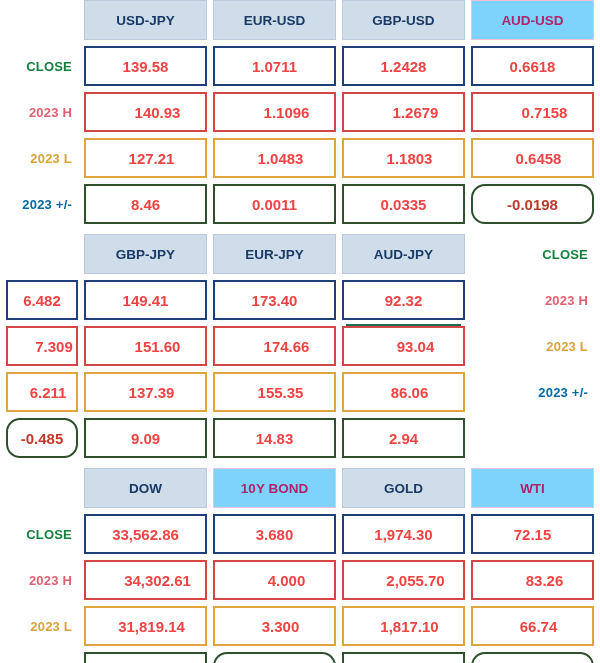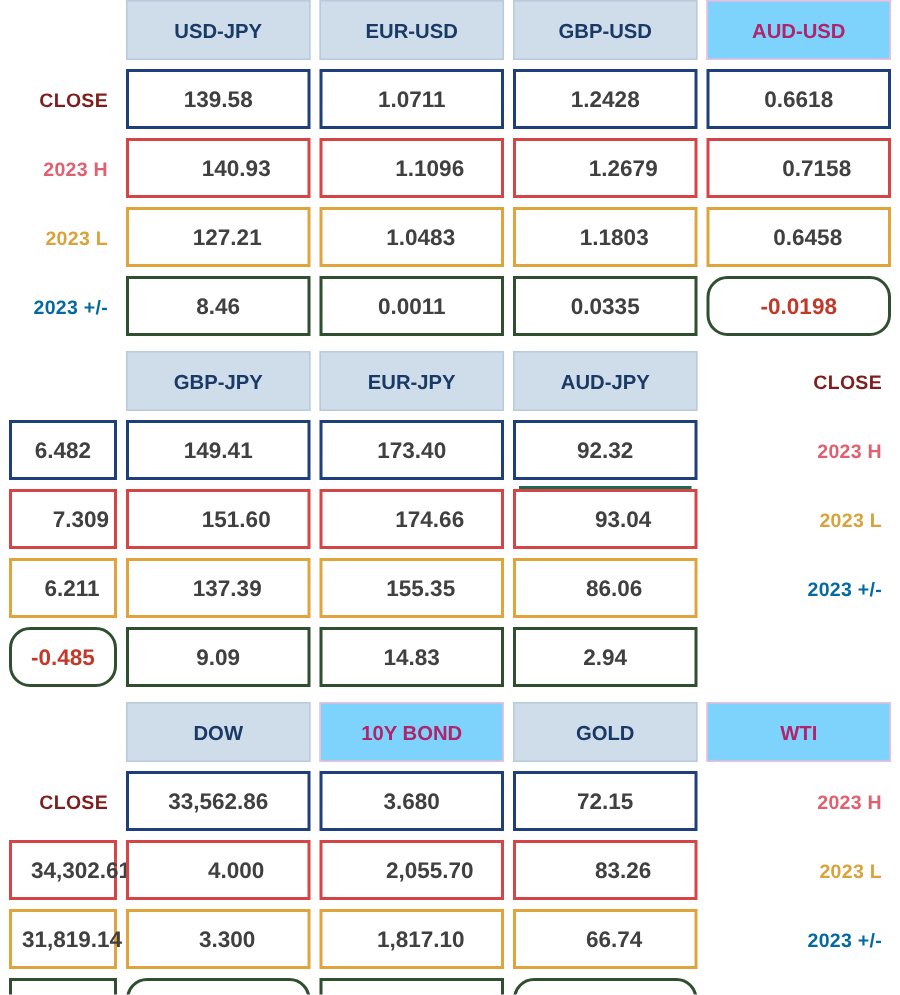--- a/index.html
+++ b/index.html
@@ -42,21 +42,21 @@
     background: #ffffff;
   }
   
   .rowlabel {
     justify-content: flex-end;
     padding-right: 6px;
     font-size: 13px;
     letter-spacing: 0.2px;
     background: transparent;
   }
-  .lbl-close { color: #7f1d1d; text-align: right; }
+  .lbl-close { color: #15803d; text-align: right; }
   .lbl-high  { color: #e0606f; }
   .lbl-low   { color: #d9a33a; }
   .lbl-chg   { color: #0369a1; }
 
   
   .hdr {
     font-size: 13.5px;
     font-weight: bold;
     color: #1a3a66;
     background: #cfdcea;
@@ -68,21 +68,21 @@
     border: 1px solid #f3bcda;
   }
   .hdr.blank {
     background: transparent;
     border: none;
   }
 
   
   .v {
     border: 2px solid #2b2b2b;
-    color: #404040;
+    color: #ef4444;
   }
   .v.close { border-color: #1f3f7a; }
   .v.high  { border-color: #d64545; padding-left: 24px; }
   .v.low   { border-color: #e0a43c; padding-left: 12px; }
   .v.chg   { border-color: #2f4f2f; }
   .neg { color: #c0392b; border-radius: 14px; }
 
   .v.aud-close {
     border-color: #1f3f7a;
     position: relative;
@@ -156,20 +156,21 @@
     </div>
     <div class="block">
       <div class="cell hdr blank"></div>
       <div class="cell hdr">DOW</div>
       <div class="cell hdr pink">10Y BOND</div>
       <div class="cell hdr">GOLD</div>
       <div class="cell hdr pink">WTI</div>
       <div class="cell rowlabel lbl-close">CLOSE</div>
       <div class="cell v close">33,562.86</div>
       <div class="cell v close">3.680</div>
+      <div class="cell v close">1,974.30</div>
       <div class="cell v close">72.15</div>
       <div class="cell rowlabel lbl-high">2023 H</div>
       <div class="cell v high">34,302.61</div>
       <div class="cell v high">4.000</div>
       <div class="cell v high">2,055.70</div>
       <div class="cell v high">83.26</div>
       <div class="cell rowlabel lbl-low">2023 L</div>
       <div class="cell v low">31,819.14</div>
       <div class="cell v low">3.300</div>
       <div class="cell v low">1,817.10</div>

